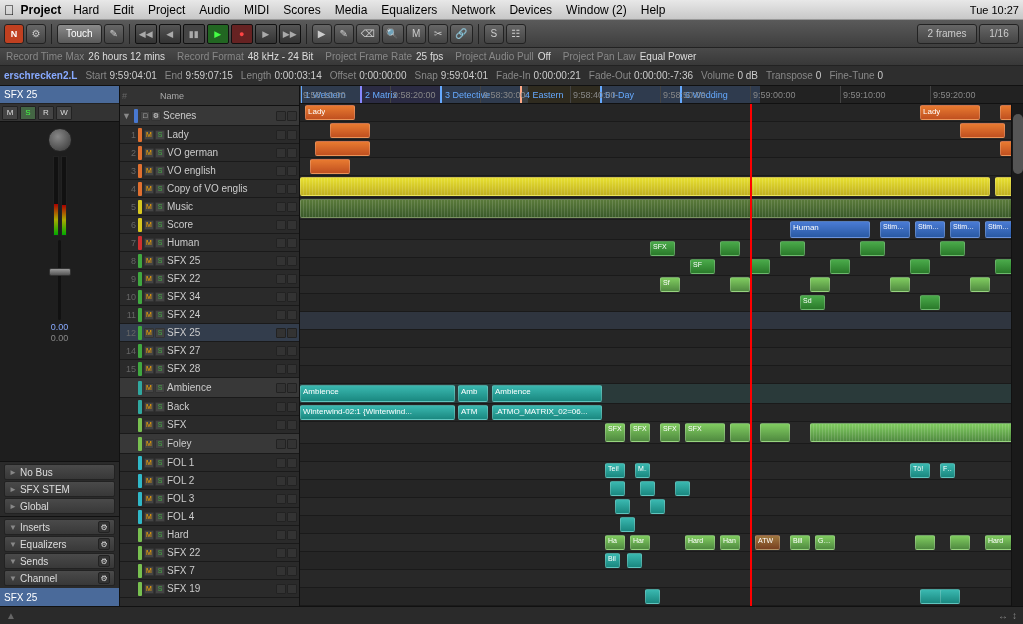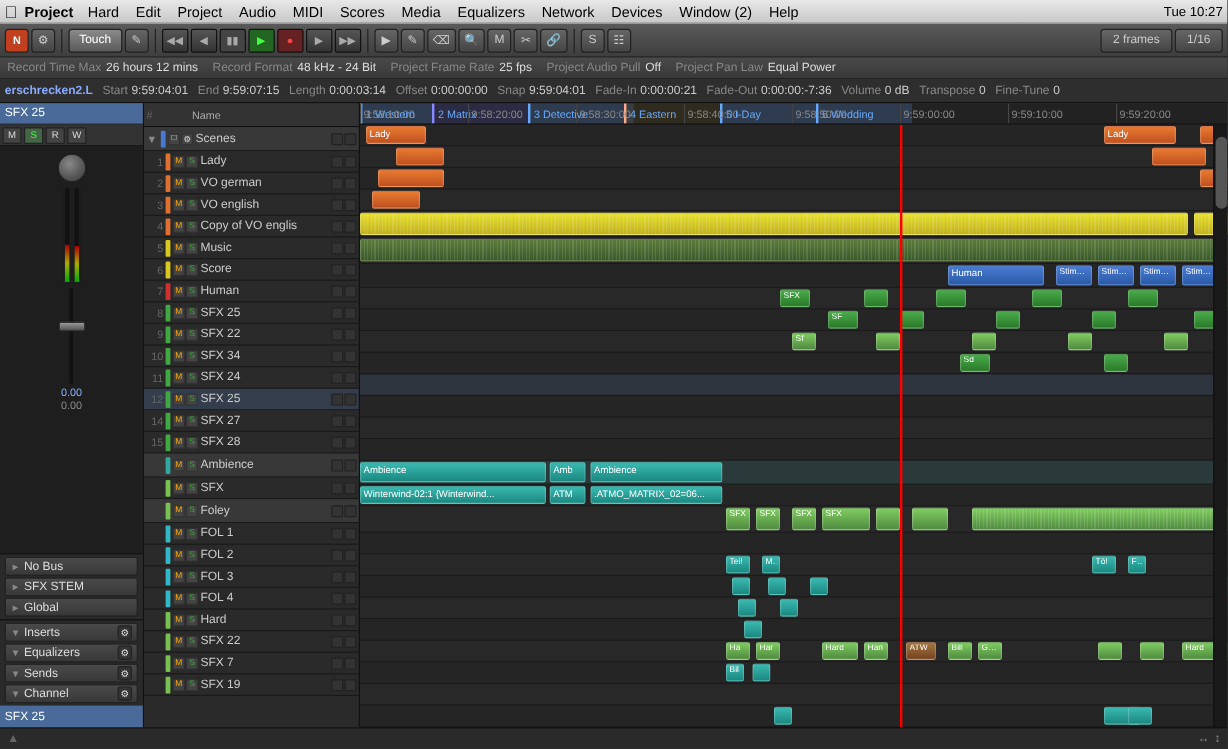--- a/index.html
+++ b/index.html
@@ -787,20 +787,33 @@
       <div class="ti s">S</div>
     </div>
     <span class="track-name">Ambience</span>
     <div class="track-io">
       <div class="io-btn"></div>
       <div class="io-btn"></div>
     </div>
   </div>
         <div class="track-row">
     <span class="track-num"></span>
+    <span class="track-color tc-teal"></span>
+    <div class="track-icons">
+      <div class="ti m">M</div>
+      <div class="ti s">S</div>
+    </div>
+    <span class="track-name">Back</span>
+    <div class="track-io">
+      <div class="io-btn"></div>
+      <div class="io-btn"></div>
+    </div>
+  </div>
+        <div class="track-row">
+    <span class="track-num"></span>
     <span class="track-color tc-ltgreen"></span>
     <div class="track-icons">
       <div class="ti m">M</div>
       <div class="ti s">S</div>
     </div>
     <span class="track-name">SFX</span>
     <div class="track-io">
       <div class="io-btn"></div>
       <div class="io-btn"></div>
     </div>

